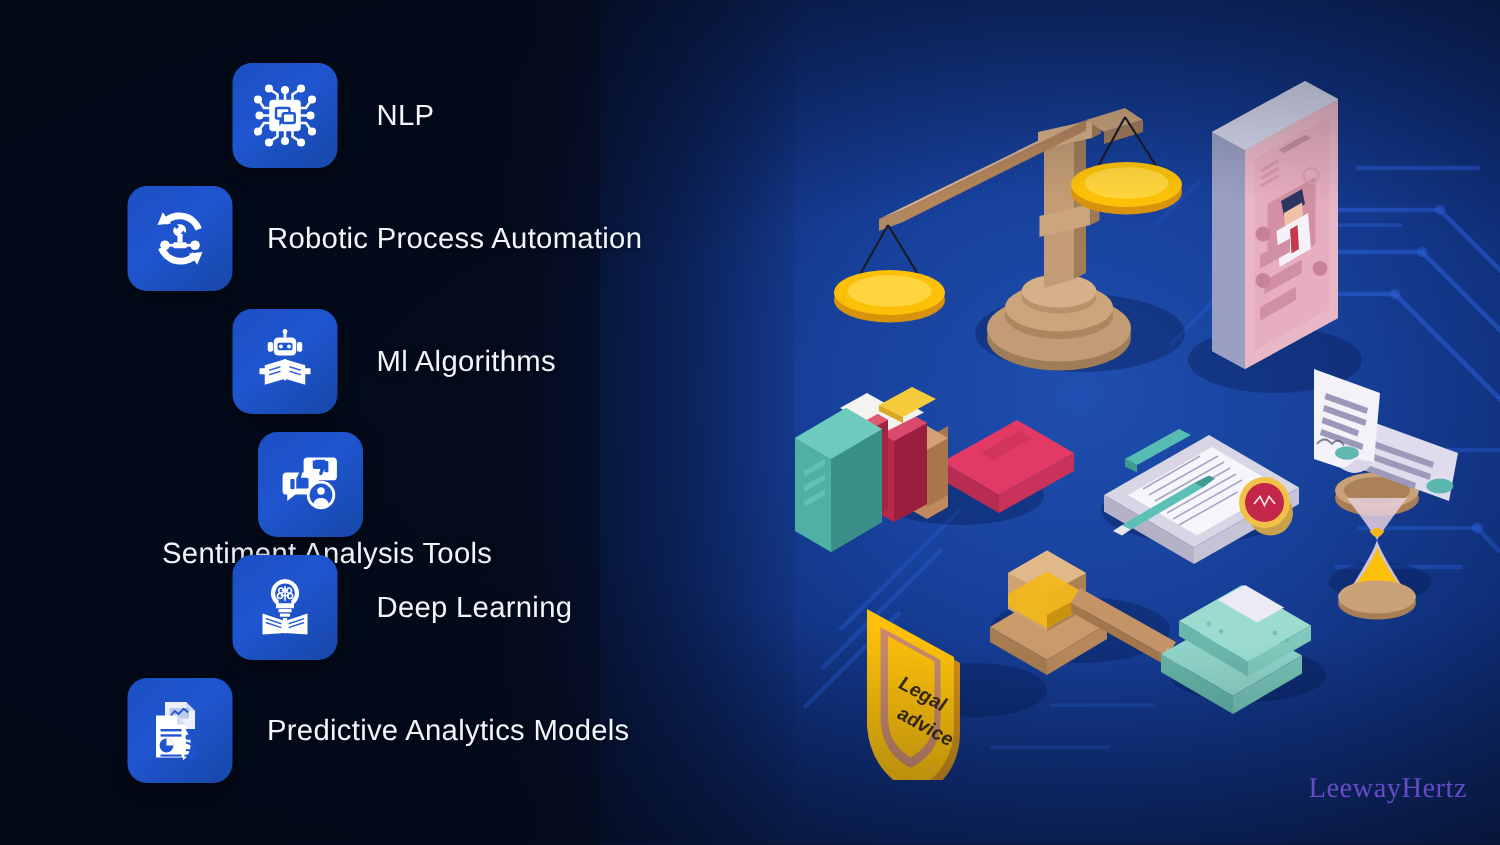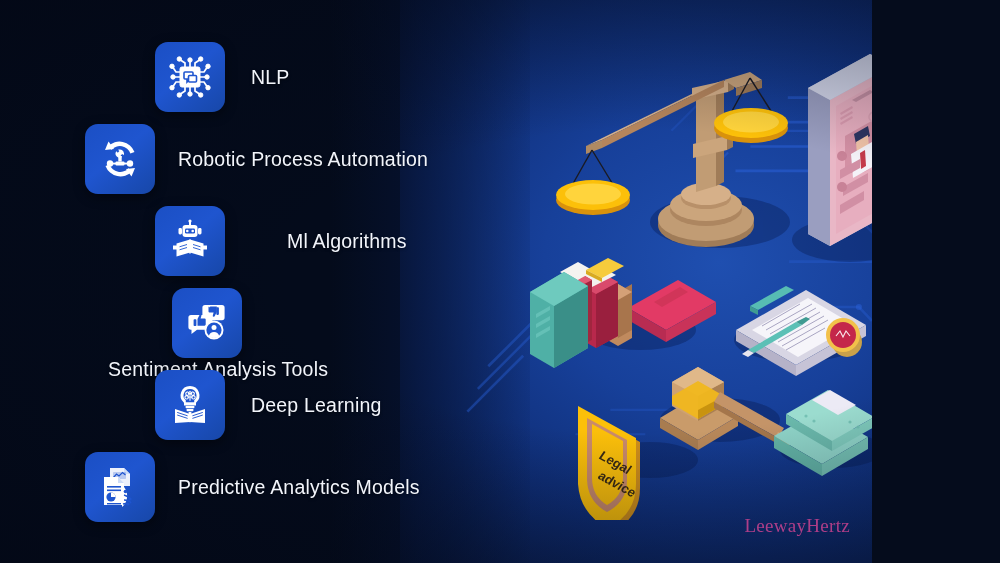--- a/index.html
+++ b/index.html
@@ -2,21 +2,21 @@
 <html><head>
 <meta charset="utf-8">
 <style>
   * { margin:0; padding:0; box-sizing:border-box; }
   html,body { width:1000px; height:563px; overflow:hidden; }
   body {
     font-family:"Liberation Sans", sans-serif;
     background:#050c1c;
     position:relative;
   }
-  .stage { position:absolute; inset:0; width:872px; height:563px; overflow:hidden; }
+  .stage { position:absolute; inset:0; width:1000px; height:563px; overflow:hidden; }
 
   
   .bg-base { position:absolute; inset:0; background:#040b1b; }
   .bg-glow {
     position:absolute; left:400px; top:-60px; width:760px; height:700px;
     background:radial-gradient(ellipse at 42% 46%, #1f4fb0 0%, #17409a 28%, #0f2e77 52%, #0a1f52 72%, #061334 88%, #040b1b 100%);
   }
   .bg-glow2 {
     position:absolute; left:330px; top:0; width:200px; height:563px;
     background:linear-gradient(to right, rgba(4,11,27,1) 0%, rgba(6,19,52,0.75) 45%, rgba(10,31,82,0.15) 100%);
@@ -40,21 +40,21 @@
   .label {
     color:#f2f5fb; font-size:19.5px; font-weight:400; letter-spacing:0.2px;
     white-space:nowrap; text-shadow:0 1px 3px rgba(0,0,0,0.5);
   }
   .gap-a .label { margin-left:26px; }
   .gap-b .label { margin-left:23px; }
 
   .watermark {
     position:absolute; right:22px; bottom:26px;
     font-family:"Liberation Serif", serif;
-    font-size:19px; color:#ec4899; opacity:0.72; letter-spacing:0.3px;
+    font-size:19px; color:#8b5cf6; opacity:0.72; letter-spacing:0.3px;
   }
 </style>
 </head>
 <body>
 
 <div class="stage">
 
   <div class="bg-base"></div>
   <div class="bg-glow"></div>
   <div class="bg-glow2"></div>
@@ -396,21 +396,21 @@
             <circle cx="14" cy="28.5" r="3.2"></circle>
             <circle cx="34" cy="28.5" r="3.2"></circle>
             <rect x="16.5" y="27.6" width="3.5" height="1.9"></rect>
             <rect x="28" y="27.6" width="3.5" height="1.9"></rect>
           </g>
         </svg>
       </div>
       <span class="label">Robotic Process Automation</span>
     </div>
 
-    <div class="row gap-a" style="left:155px; top:206px;gap:36px;">
+    <div class="row gap-a" style="left:155px; top:206px;">
       <div class="tile">
         <svg width="48" height="48" viewBox="0 0 48 48">
           <g fill="#ffffff">
             <rect x="23" y="4.5" width="2" height="3.5"></rect>
               <circle cx="24" cy="4" r="1.6"></circle>
             <rect x="16.5" y="8" width="15" height="12" rx="3"></rect>
             <rect x="12.5" y="11" width="3.5" height="6.5" rx="1.4"></rect>
             <rect x="32" y="11" width="3.5" height="6.5" rx="1.4"></rect>
           </g>
           <g fill="#1f55cf">

